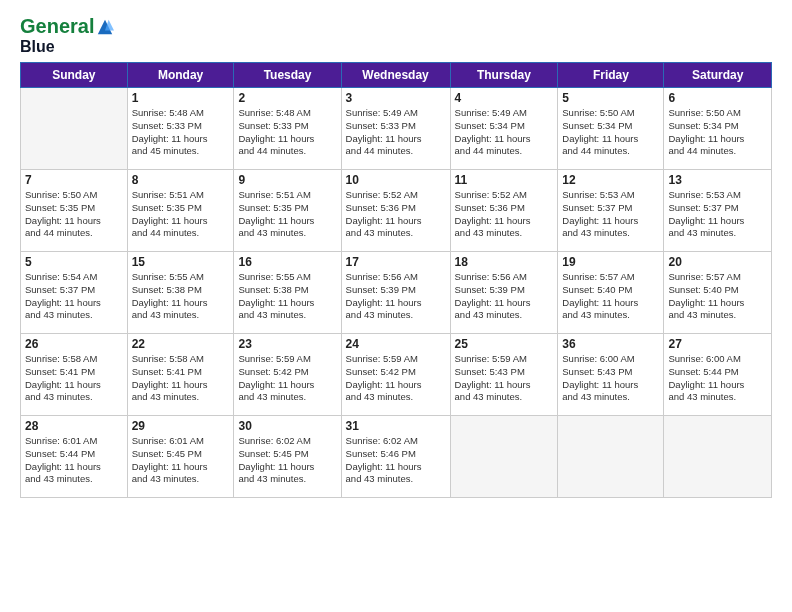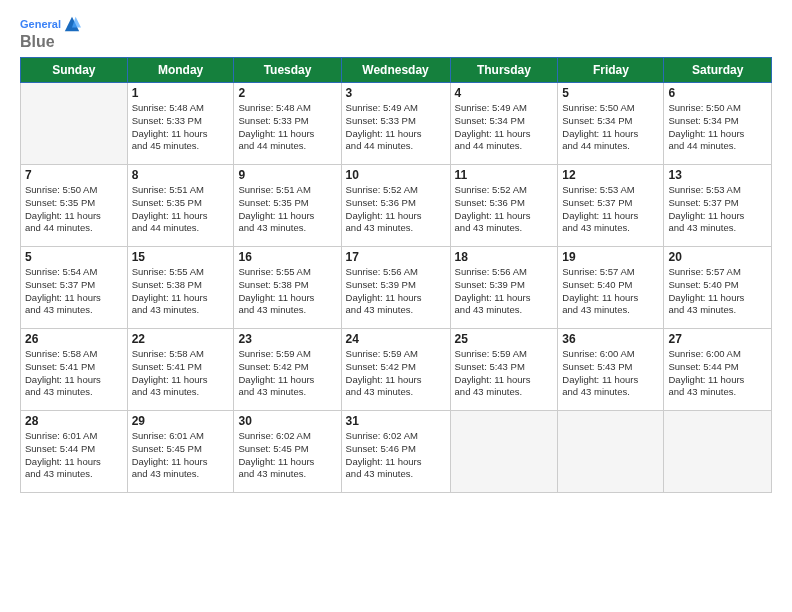--- a/index.html
+++ b/index.html
@@ -24,28 +24,28 @@
     .logo {
       display: flex;
       flex-direction: column;
       align-items: flex-start;
     }
     .logo-text {
       display: flex;
       align-items: center;
     }
     .logo-general {
-      font-size: 11px;
-      font-weight: bold;
-      color: #3b82f6;
+      font-size: 20px;
+      font-weight: bold;
+      color: #15803d;
     }
     .logo-blue {
       font-size: 16px;
       font-weight: bold;
-      color: #737373;
+      color: #0f172a;
     }
     .logo-icon {
       width: 18px;
       height: 18px;
       margin-left: 2px;
     }
     .title-block {
       text-align: right;
     }
     .month-title {
@@ -58,21 +58,21 @@
       font-size: 14px;
       color: #444;
       margin-top: 2px;
     }
     .calendar {
       width: 100%;
       border-collapse: collapse;
       border: 1px solid #bbb;
     }
     .calendar th {
-      background-color: #15803d;
+      background-color: #4c1d95;
       color: #fff;
       font-size: 12px;
       font-weight: bold;
       text-align: center;
       padding: 5px 3px;
       border: 1px solid #2a6ab5;
     }
     .calendar td {
       width: 113px;
       vertical-align: top;

